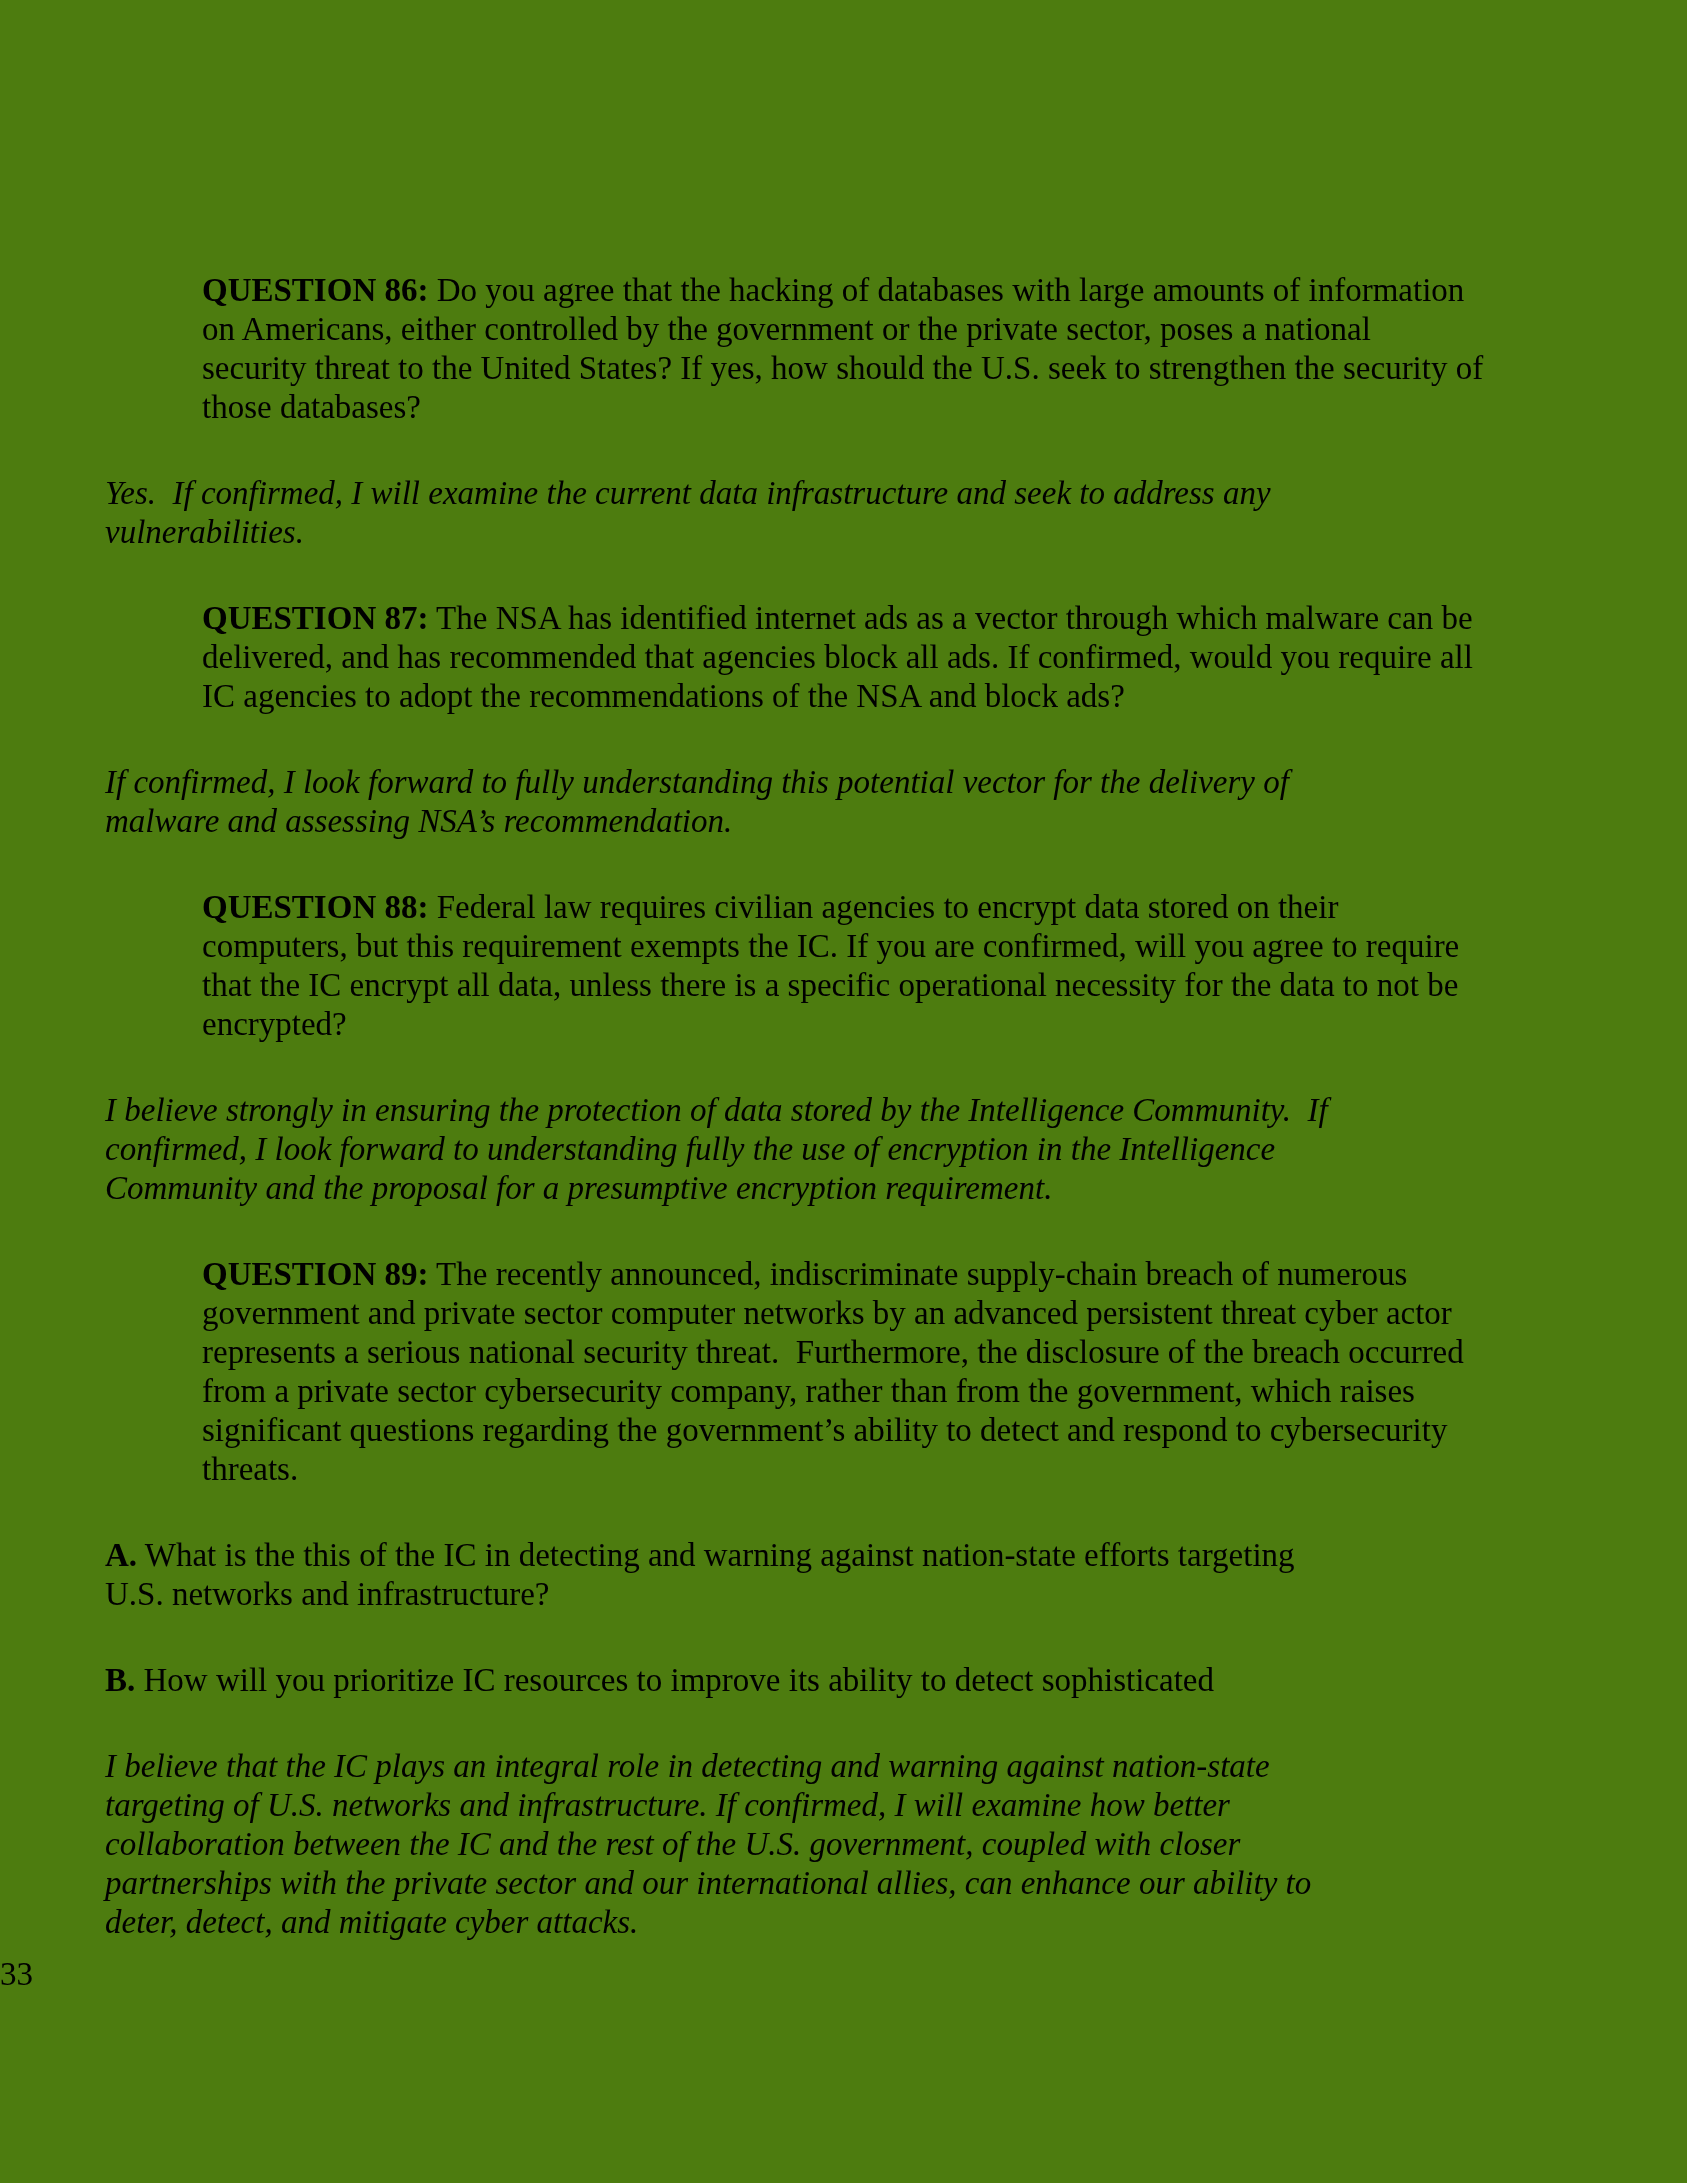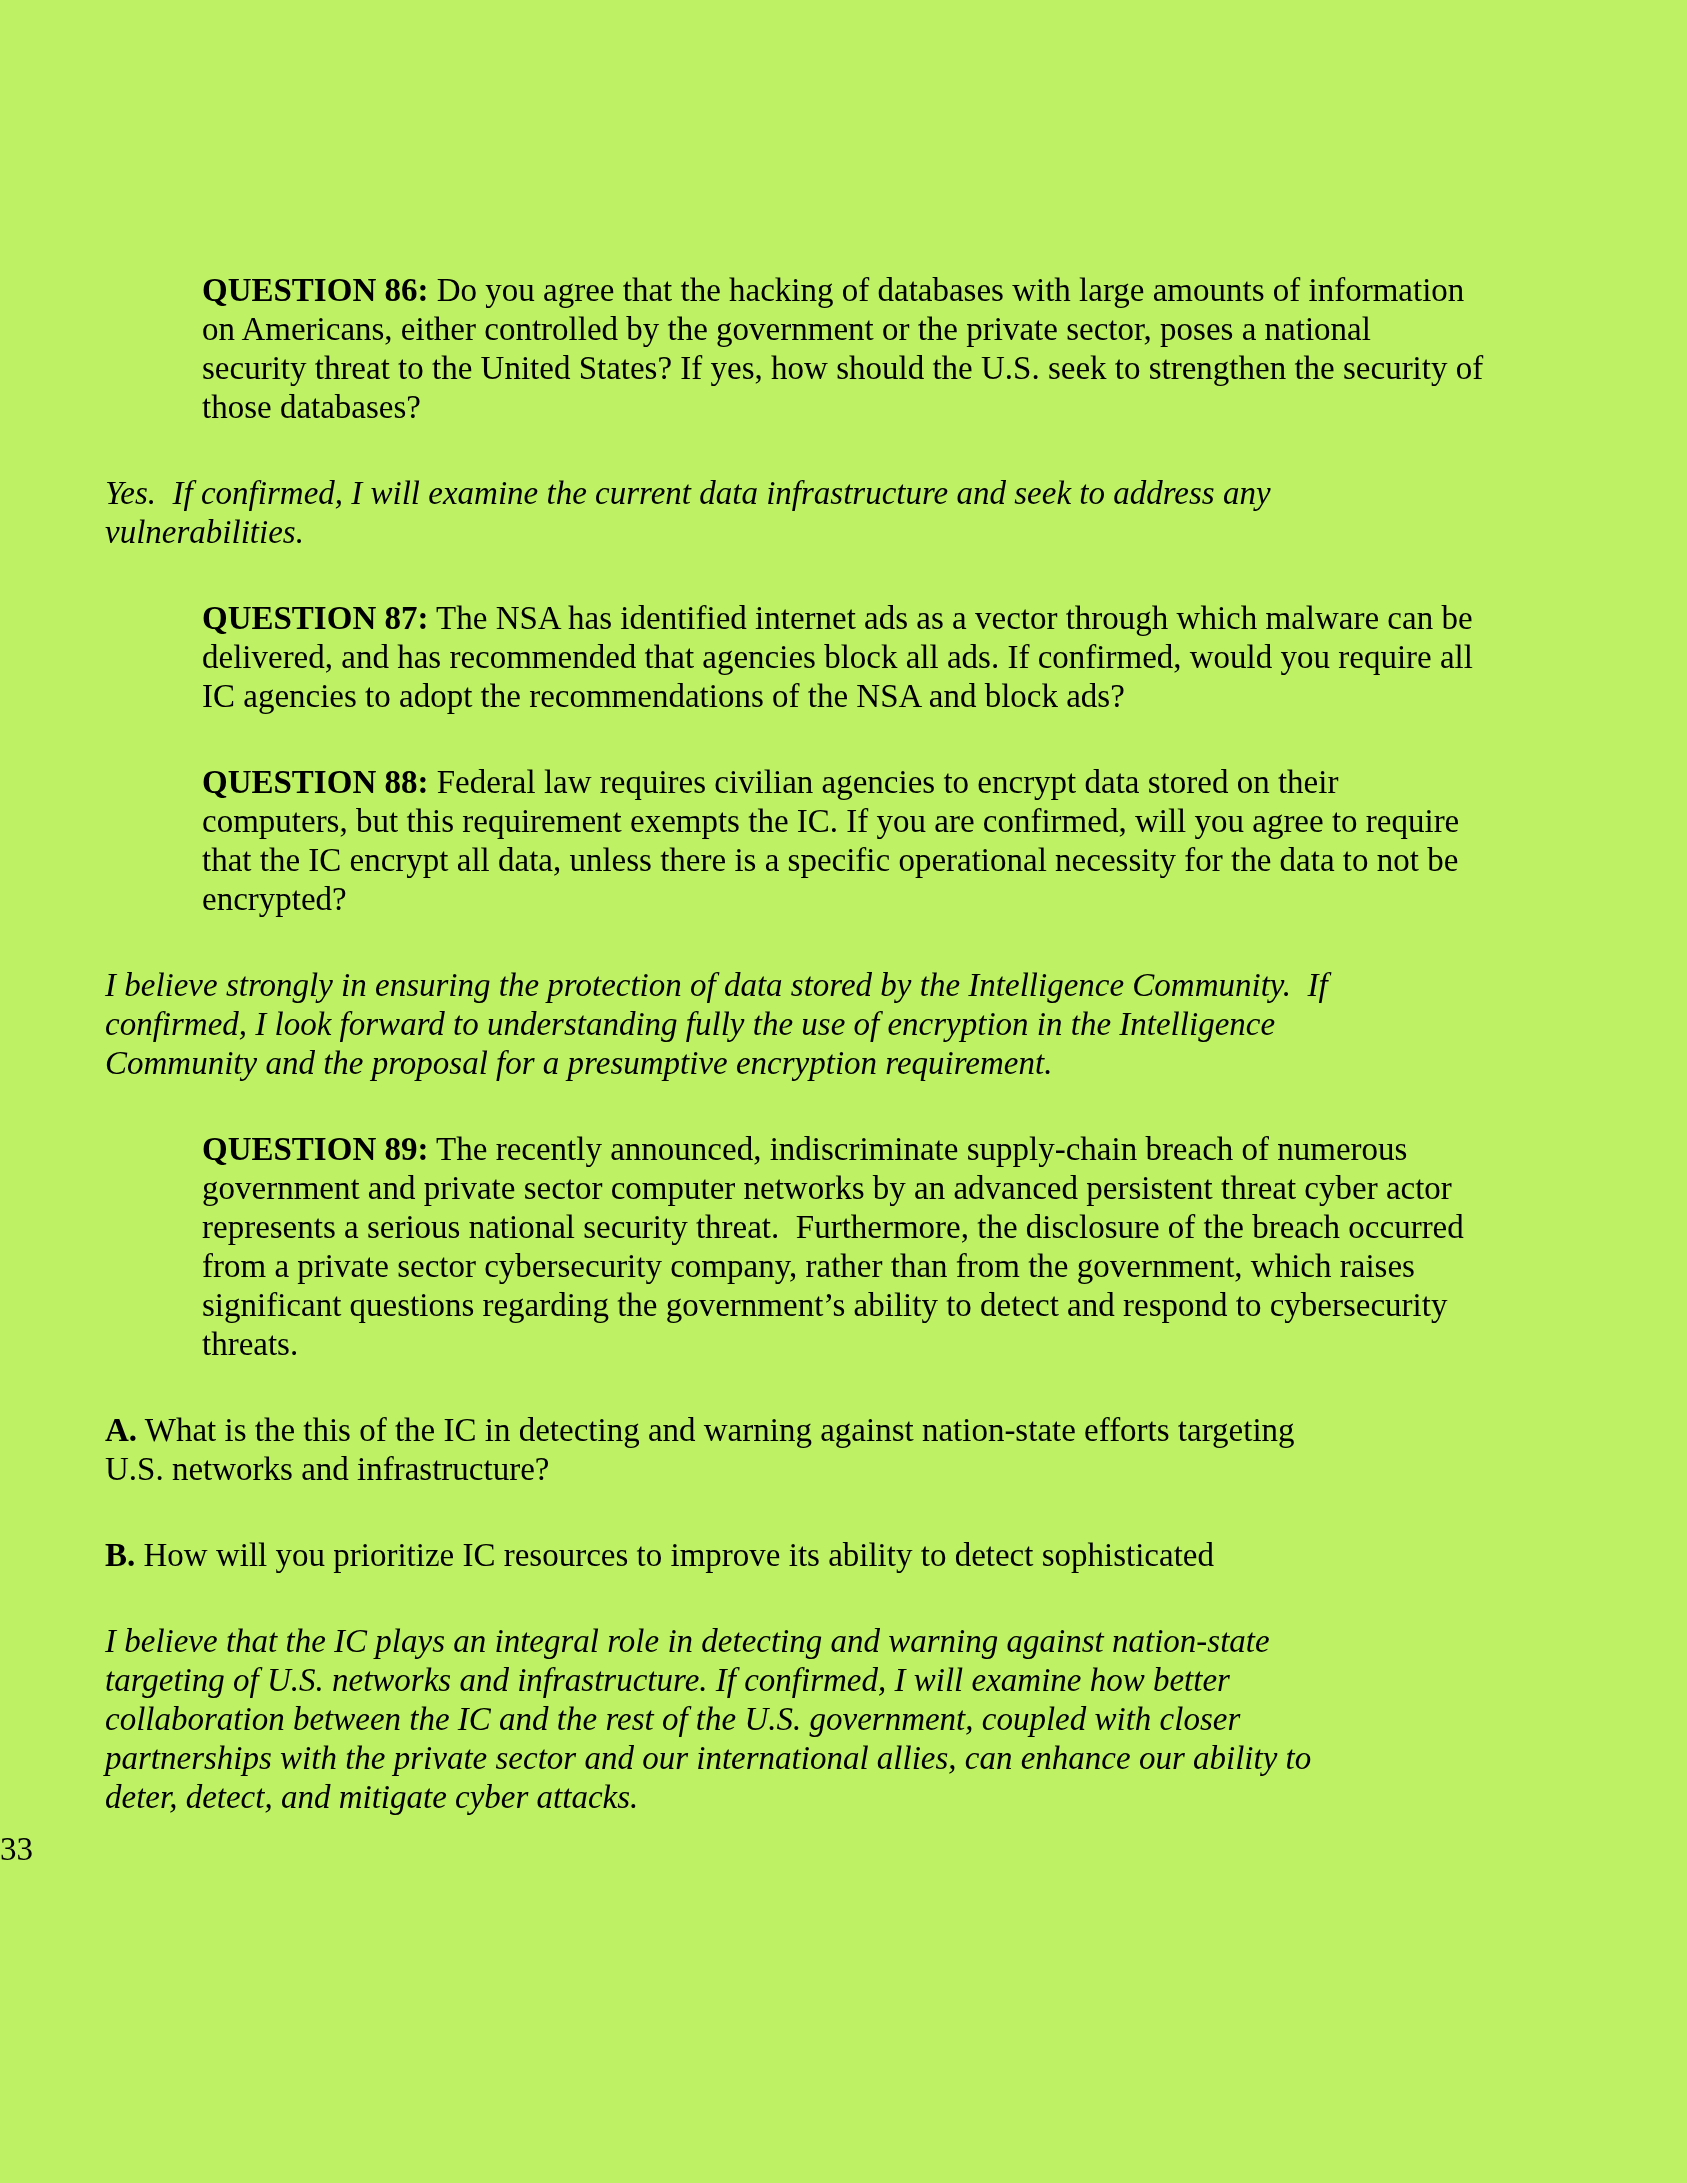--- a/index.html
+++ b/index.html
@@ -11,21 +11,21 @@
     font-family: "Liberation Serif", "DejaVu Serif", serif;
     font-size: 33px;
     line-height: 39px;
   }
   .page {
     position: absolute;
     left: 0; top: 0;
     width: 1687px;
     height: 2183px;
     overflow: hidden; 
-    background: #bef264;
+    background: #4d7c0f;
   }
   p.block {
     margin: 47px 0 0 202px;
     width: 1389px;
     white-space: pre-line; 
   }
   p.block.first { margin-top: 271px; }
   p.ans, p.sub { margin-left: 105px; }
   p.ans { font-style: italic; }
   b.lead { font-weight: bold; }
@@ -42,20 +42,22 @@
 <div class="page">
     <p class="block q first"><b class="lead">QUESTION 86:</b><span> Do you agree that the hacking of databases with large amounts of information
 on Americans, either controlled by the government or the private sector, poses a national
 security threat to the United States? If yes, how should the U.S. seek to strengthen the security of
 those databases?</span></p>
     <p class="block ans"><span>Yes.&nbsp; If confirmed, I will examine the current data infrastructure and seek to address any
 vulnerabilities.</span></p>
     <p class="block q"><b class="lead">QUESTION 87:</b><span> The NSA has identified internet ads as a vector through which malware can be
 delivered, and has recommended that agencies block all ads. If confirmed, would you require all
 IC agencies to adopt the recommendations of the NSA and block ads?</span></p>
+    <p class="block ans"><span>If confirmed, I look forward to fully understanding this potential vector for the delivery of
+malware and assessing NSA’s recommendation.</span></p>
     <p class="block q"><b class="lead">QUESTION 88:</b><span> Federal law requires civilian agencies to encrypt data stored on their
 computers, but this requirement exempts the IC. If you are confirmed, will you agree to require
 that the IC encrypt all data, unless there is a specific operational necessity for the data to not be
 encrypted?</span></p>
     <p class="block ans"><span>I believe strongly in ensuring the protection of data stored by the Intelligence Community.&nbsp; If
 confirmed, I look forward to understanding fully the use of encryption in the Intelligence
 Community and the proposal for a presumptive encryption requirement.</span></p>
     <p class="block q"><b class="lead">QUESTION 89:</b><span> The recently announced, indiscriminate supply-chain breach of numerous
 government and private sector computer networks by an advanced persistent threat cyber actor
 represents a serious national security threat.&nbsp; Furthermore, the disclosure of the breach occurred

